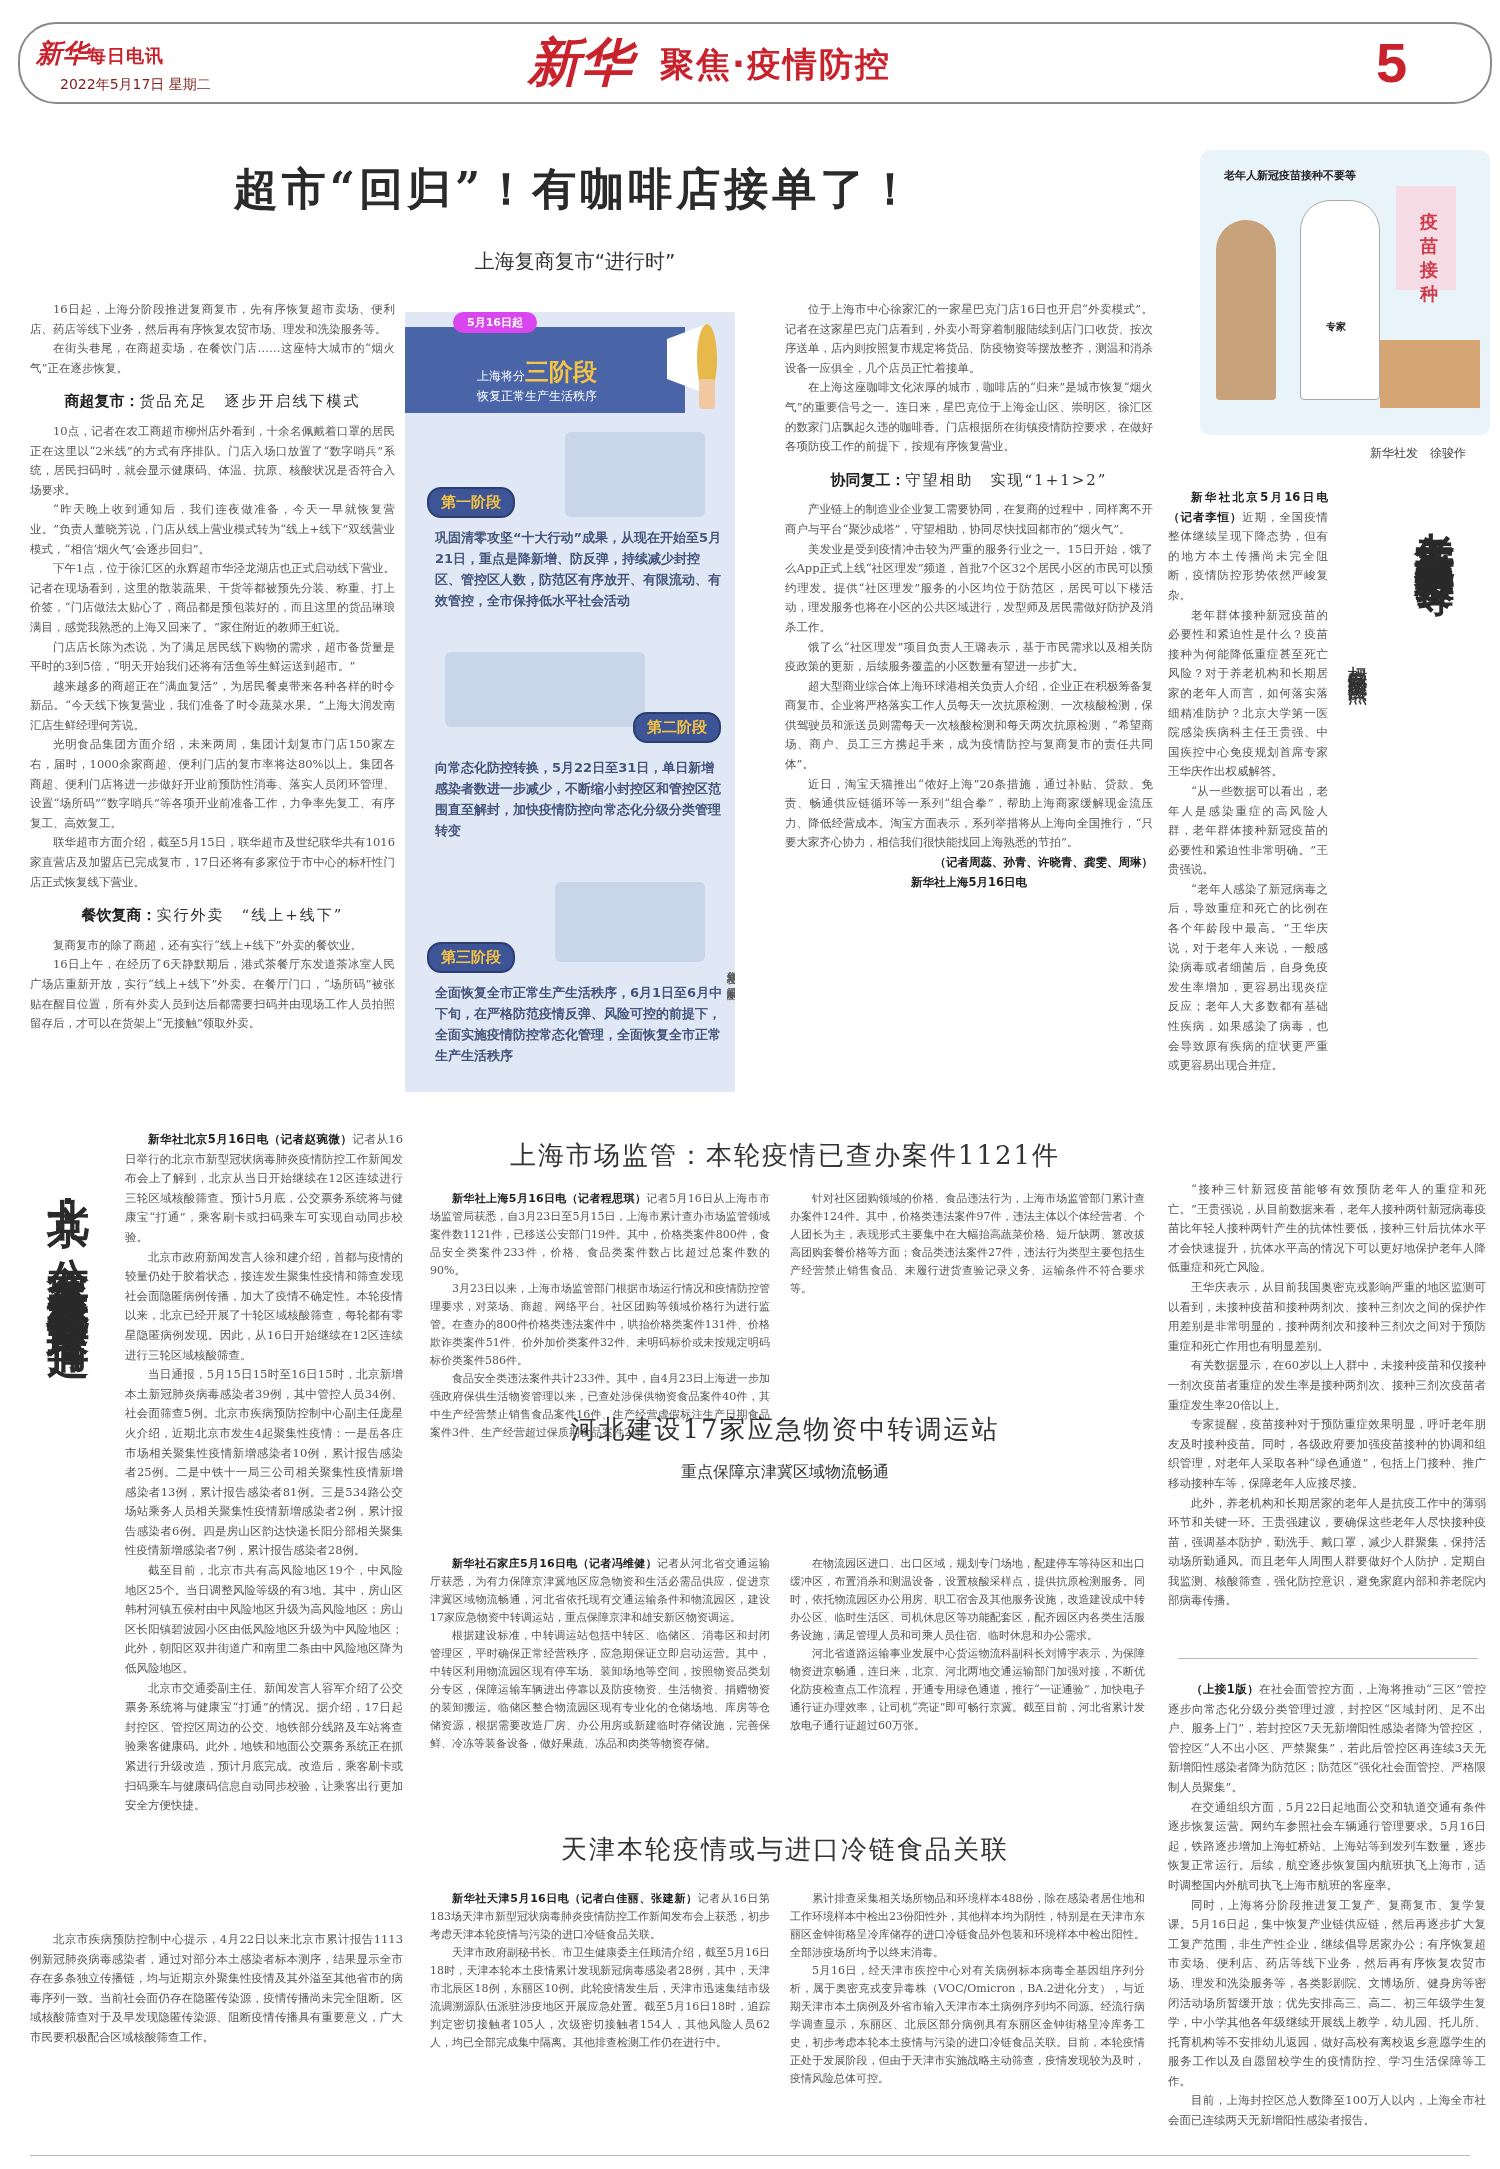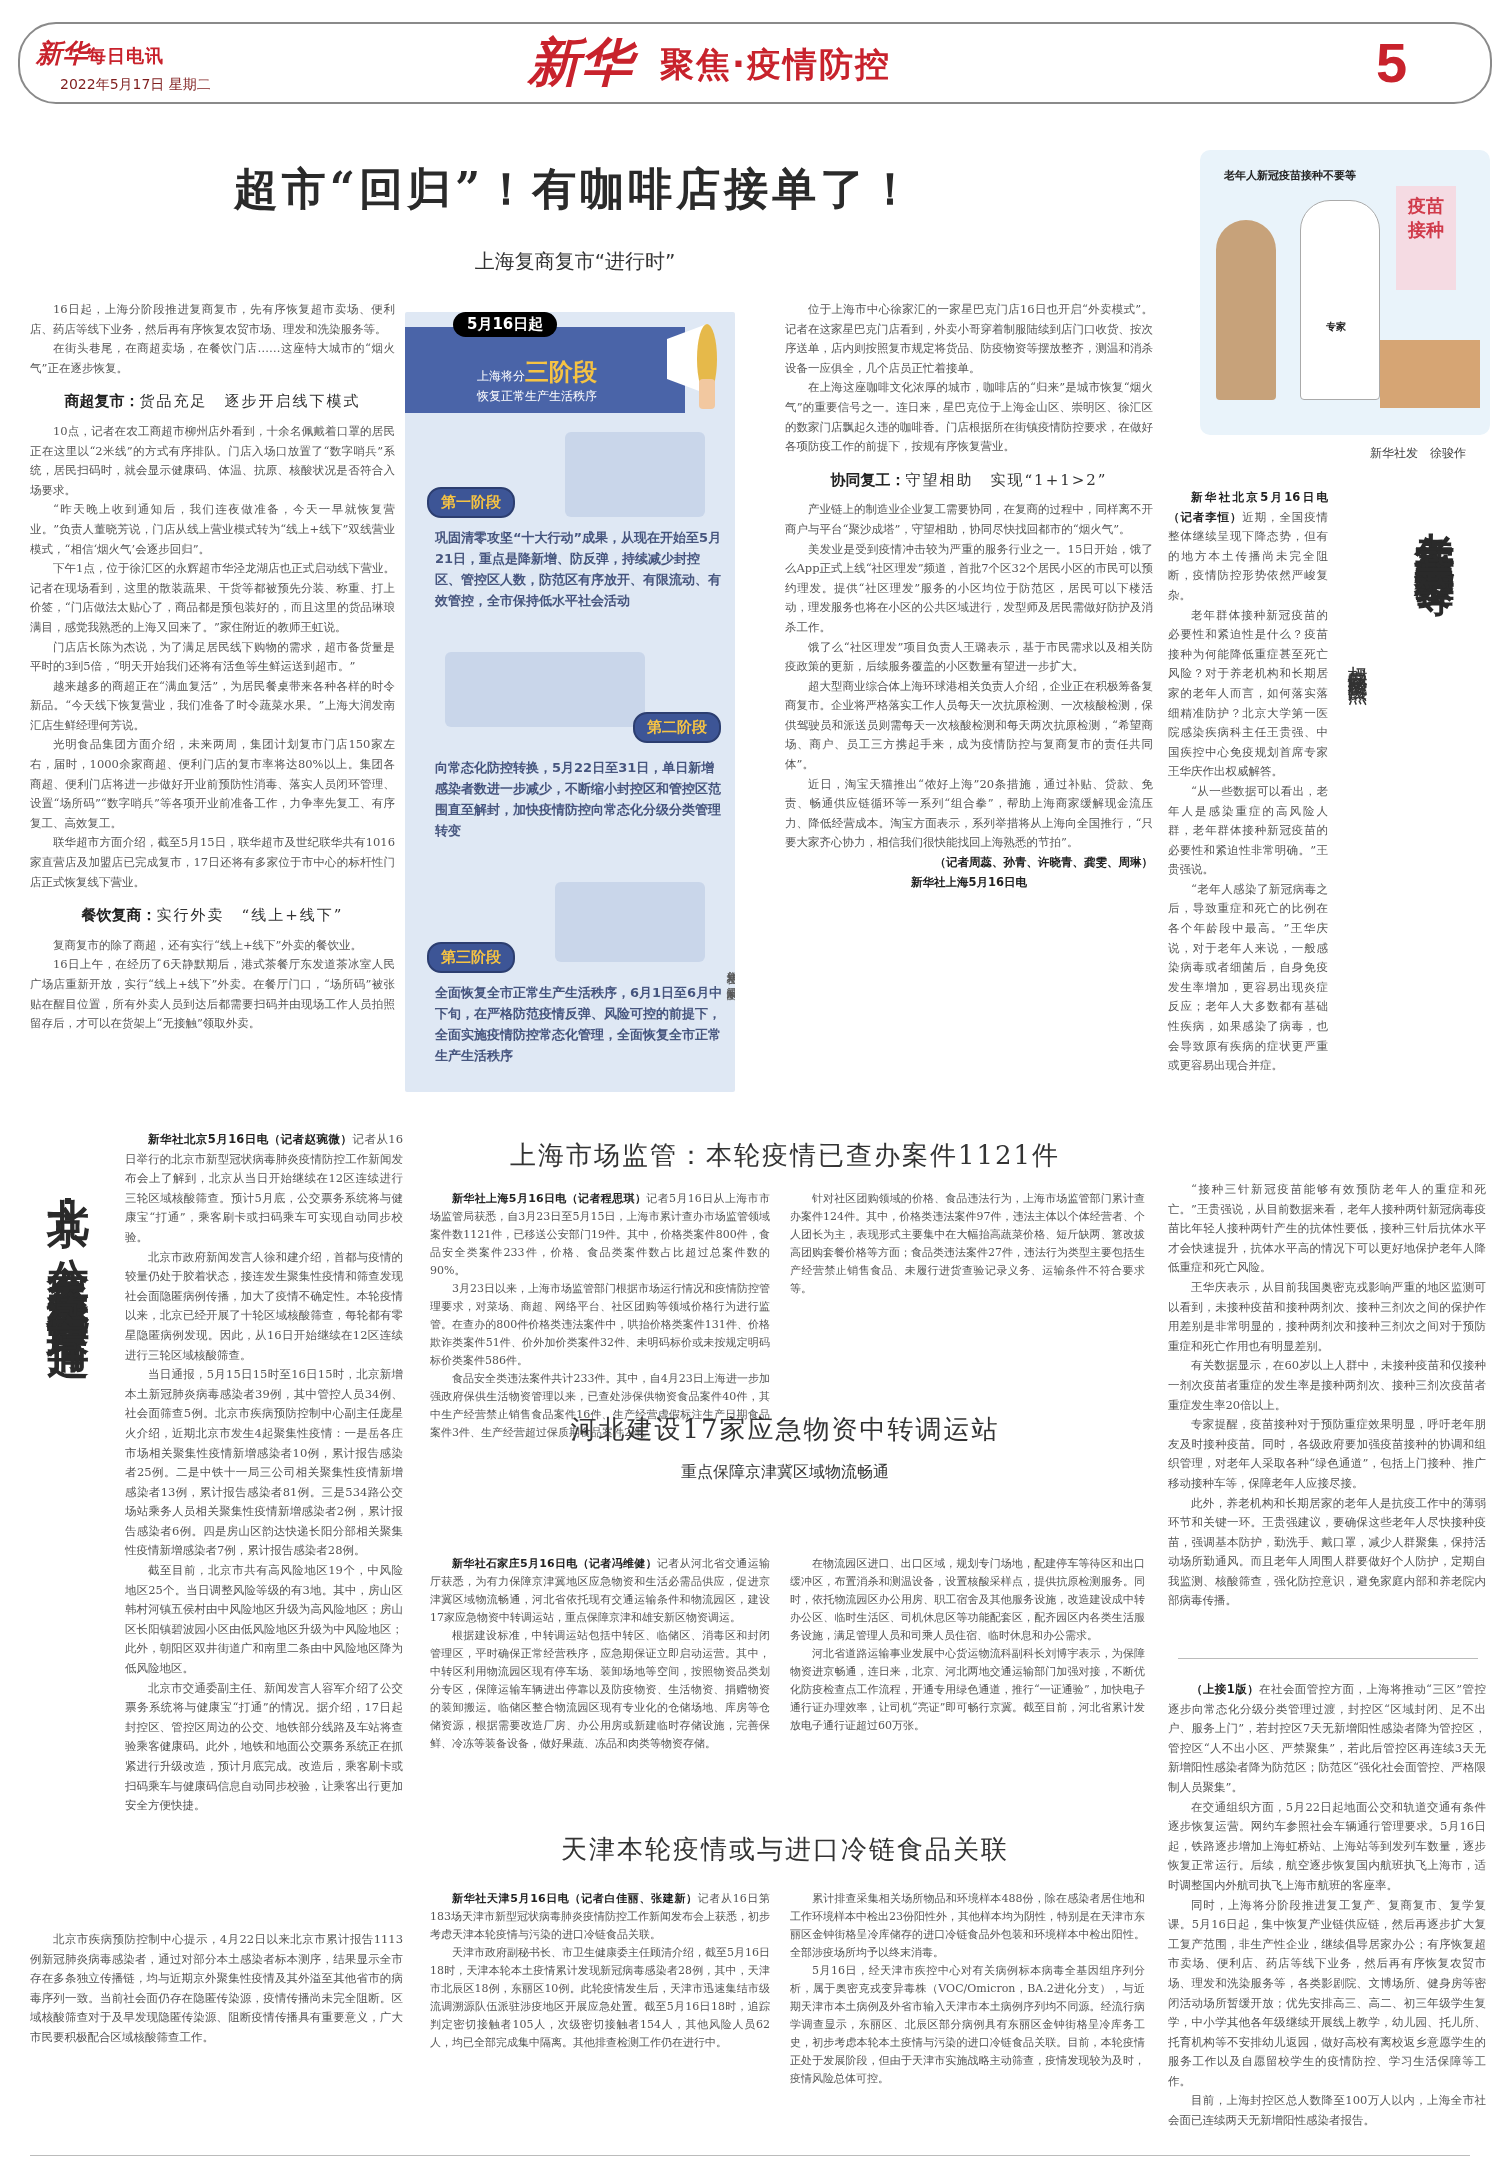--- a/index.html
+++ b/index.html
@@ -15,21 +15,21 @@
 .hl{font-family:"DejaVu Serif",serif;font-weight:bold;color:#2a2a2a;text-align:center}
 .main-h{left:100px;top:160px;width:950px;font-size:44px;letter-spacing:4px}
 .main-sub{left:100px;top:248px;width:950px;font-size:20px;color:#333;font-weight:normal;font-family:"DejaVu Sans",sans-serif}
 .col{font-size:11.5px;line-height:19.6px;text-align:justify;color:#555}
 .col p{text-indent:2em}
 .col .lead{font-weight:bold;color:#222;font-family:"DejaVu Sans",sans-serif}
 .subhead{font-family:"DejaVu Sans",sans-serif;font-size:15px;color:#222;font-weight:bold;margin:14px 0 10px;text-align:center}
 .subhead span{font-weight:normal;font-family:"DejaVu Serif",serif;color:#333;letter-spacing:2px}
 .info{left:405px;top:312px;width:330px;height:780px;background:#dfe8f4;border-radius:2px;overflow:hidden}
 .info-top{position:absolute;left:0;top:15px;width:280px;height:86px;background:#4a64a8}
-.info-date{position:absolute;left:48px;top:0;background:#000000;color:#fff;font-size:15px;font-weight:bold;border-radius:14px;padding:3px 14px;font-family:"DejaVu Sans",sans-serif}
+.info-date{position:absolute;left:48px;top:0;background:#d946ef;color:#fff;font-size:11px;font-weight:bold;border-radius:14px;padding:3px 14px;font-family:"DejaVu Sans",sans-serif}
 .info-t1{position:absolute;left:72px;top:44px;color:#fff;font-size:12px;font-family:"DejaVu Sans",sans-serif}
 .info-t1 b{color:#f6c343;font-size:24px}
 .info-t2{position:absolute;left:72px;top:76px;color:#fff;font-size:12px;font-family:"DejaVu Sans",sans-serif}
 .mega{position:absolute;left:252px;top:12px;width:70px;height:90px}
 .stage{position:absolute;background:#3d5596;color:#f6c343;font-size:15px;font-weight:bold;border-radius:14px;padding:4px 12px;font-family:"DejaVu Sans",sans-serif;border:2px solid #2c3e70}
 .stage-text{position:absolute;color:#46557e;font-size:13px;font-weight:bold;line-height:21px;font-family:"DejaVu Sans",sans-serif}
 .illus{position:absolute;border-radius:6px}
 .credit-v{position:absolute;writing-mode:vertical-rl;font-size:11px;color:#555;font-family:"DejaVu Sans",sans-serif;letter-spacing:1px}
 .cartoon{left:1200px;top:150px;width:290px;height:285px;background:#e9f3fa;border-radius:10px;overflow:hidden}
 .vert{writing-mode:vertical-rl;font-family:"DejaVu Serif",serif;font-weight:bold;color:#2a2a2a}
@@ -98,21 +98,21 @@
   <p>美发业是受到疫情冲击较为严重的服务行业之一。15日开始，饿了么App正式上线“社区理发”频道，首批7个区32个居民小区的市民可以预约理发。提供“社区理发”服务的小区均位于防范区，居民可以下楼活动，理发服务也将在小区的公共区域进行，发型师及居民需做好防护及消杀工作。</p>
   <p>饿了么“社区理发”项目负责人王璐表示，基于市民需求以及相关防疫政策的更新，后续服务覆盖的小区数量有望进一步扩大。</p>
   <p>超大型商业综合体上海环球港相关负责人介绍，企业正在积极筹备复商复市。企业将严格落实工作人员每天一次抗原检测、一次核酸检测，保供驾驶员和派送员则需每天一次核酸检测和每天两次抗原检测，“希望商场、商户、员工三方携起手来，成为疫情防控与复商复市的责任共同体”。</p>
   <p>近日，淘宝天猫推出“侬好上海”20条措施，通过补贴、贷款、免责、畅通供应链循环等一系列“组合拳”，帮助上海商家缓解现金流压力、降低经营成本。淘宝方面表示，系列举措将从上海向全国推行，“只要大家齐心协力，相信我们很快能找回上海熟悉的节拍”。</p>
   <div style="text-align:right;font-weight:bold;color:#222;font-family:Liberation Sans, sans-serif">（记者周蕊、孙青、许晓青、龚雯、周琳）</div>
   <div style="text-align:center;font-weight:bold;color:#222;font-family:'DejaVu Sans',sans-serif">新华社上海5月16日电</div>
 </div>
 
 <div class="abs cartoon">
   <div style="position:absolute;left:24px;top:18px;font-size:11px;font-weight:bold;color:#222;font-family:'DejaVu Sans',sans-serif">老年人新冠疫苗接种不要等</div>
-  <div style="position:absolute;left:196px;top:36px;width:60px;height:104px;background:#f5dbe3;color:#d03a4a;font-size:18px;font-weight:bold;padding:8px;text-align:center;line-height:24px">疫苗接种</div>
+  <div style="position:absolute;left:196px;top:36px;width:60px;height:104px;background:#f5dbe3;color:#d03a4a;font-size:18px;font-weight:bold;padding:24px;text-align:center;line-height:24px">疫苗接种</div>
   <div style="position:absolute;left:16px;top:70px;width:60px;height:180px;background:#c7a27a;border-radius:30px 30px 4px 4px"></div>
   <div style="position:absolute;left:100px;top:50px;width:80px;height:200px;background:#fff;border:1px solid #aaa;border-radius:30px 30px 4px 4px"></div>
   <div style="position:absolute;left:126px;top:170px;font-size:10px;font-weight:bold;color:#222;font-family:'DejaVu Sans',sans-serif">专家</div>
   <div style="position:absolute;left:180px;top:190px;width:100px;height:68px;background:#d6a574"></div>
 </div>
 <div class="abs" style="left:1370px;top:445px;font-size:12px;color:#444;font-family:'DejaVu Sans',sans-serif">新华社发　徐骏作</div>
 
 <div class="abs vert" style="left:1410px;top:500px;font-size:40px;line-height:50px;height:690px;letter-spacing:4px">老年人新冠疫苗接种不要等</div>
 <div class="abs vert" style="left:1345px;top:650px;font-size:20px;font-weight:normal;color:#333;font-family:'DejaVu Sans',sans-serif;letter-spacing:2px">权威专家回应防疫热点</div>
 <div class="abs col" style="left:1168px;top:488px;width:160px">

